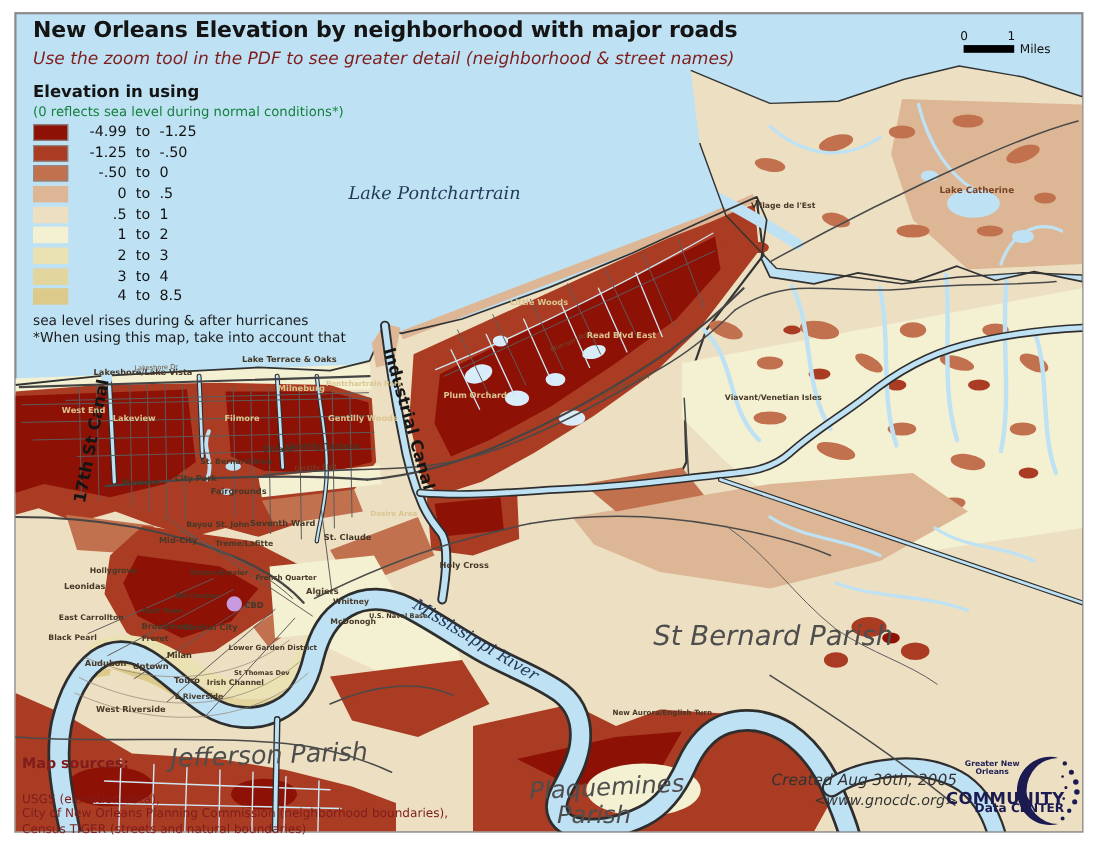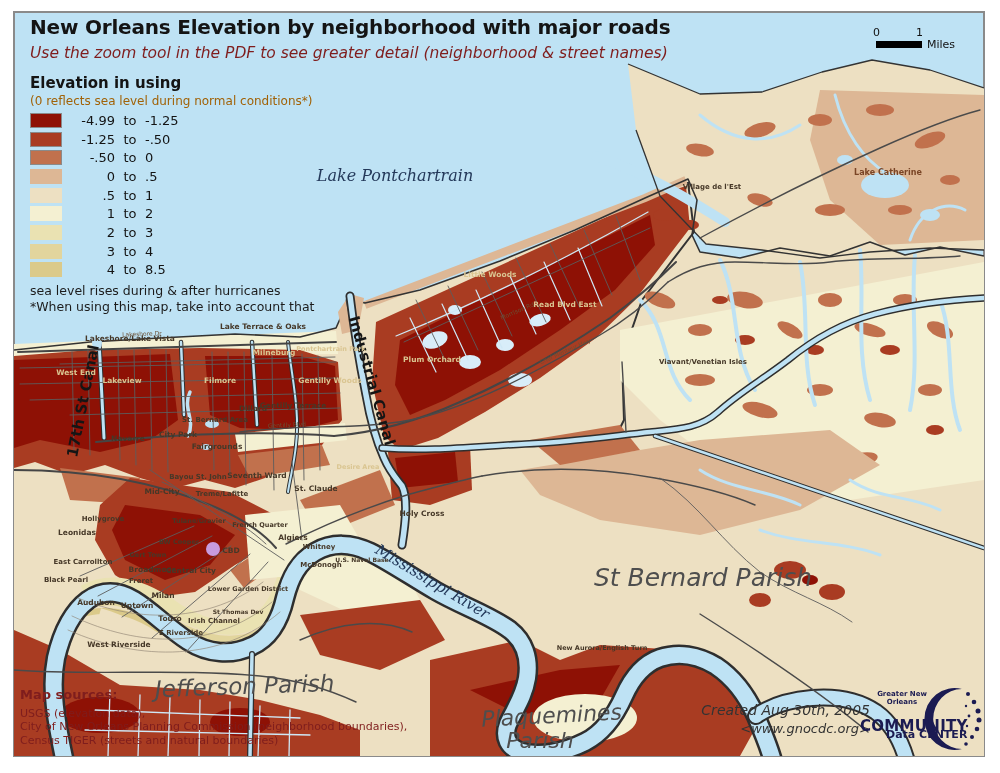--- a/index.html
+++ b/index.html
@@ -29,35 +29,35 @@
   .plab{font-family:"DejaVu Sans","Liberation Sans",sans-serif;font-style:italic;fill:#4e4e4e;}
   .nlab{font-family:"DejaVu Sans","Liberation Sans",sans-serif;font-weight:600;}
   .nd{fill:#463828;} .nl{fill:#DAC591;} .nb{fill:#7a4526;}
   .slab{font-family:"DejaVu Sans","Liberation Sans",sans-serif;fill:#6b4f33;}
 
   
   .ov{position:absolute;}
   #title{left:30px;top:15px;font-size:20px;font-weight:bold;color:#141414;letter-spacing:-0.2px;}
   #subtitle{left:30px;top:44px;font-size:15.5px;font-style:italic;color:#7f1d1d;}
   #legend-title{left:30px;top:74px;font-size:15px;font-weight:bold;color:#141414;}
-  #legend-sub{left:30px;top:94px;font-size:12px;color:#a16207;}
+  #legend-sub{left:30px;top:94px;font-size:12px;color:#15803d;}
   #legend-rows{left:30px;top:111px;}
   .lrow{display:flex;align-items:center;height:18.7px;font-size:13px;color:#141414;}
   .lsw{width:32px;height:15px;margin-right:9px;box-sizing:border-box;}
   .lfrom{width:44px;text-align:right;}
   .lto{width:30px;text-align:center;}
   .lval{text-align:left;}
   #legend-foot{left:30px;top:283px;font-size:12.5px;color:#1c1c1c;line-height:1.3;}
   #scalebar{left:876px;top:26px;width:110px;height:30px;font-size:11px;color:#111;}
   #sb0{position:absolute;left:-3px;top:0;} #sb1{position:absolute;left:40px;top:0;}
   #sbbar{position:absolute;left:0;top:15px;width:46px;height:7px;background:#000;}
   #sbmiles{position:absolute;left:51px;top:12px;}
   #sources{left:20px;top:687px;color:#7f1d1d;}
   #sources-h{font-size:13px;font-weight:bold;}
-  #sources-lines{font-size:11px;line-height:1.22;margin-top:5px;}
+  #sources-lines{font-size:11px;line-height:1.22;margin-top:18px;}
   #credits{left:690px;top:702px;width:180px;text-align:right;font-style:italic;color:#333;}
   #credits-date{font-size:14px;} #credits-url{font-size:13px;margin-top:3px;}
   #logo{left:860px;top:684px;width:126px;height:70px;color:#1b1b52;}
   #logo-moon{position:absolute;right:2px;top:0;}
   #logo-l1{position:absolute;left:2px;top:6px;font-size:7px;font-weight:bold;width:80px;text-align:center;}
   #logo-l2{position:absolute;left:0;top:33px;font-size:15px;font-weight:bold;letter-spacing:.3px;}
   #logo-l3{position:absolute;left:26px;top:44px;font-size:11px;font-weight:bold;}
 </style>
 </head>
 <body>

